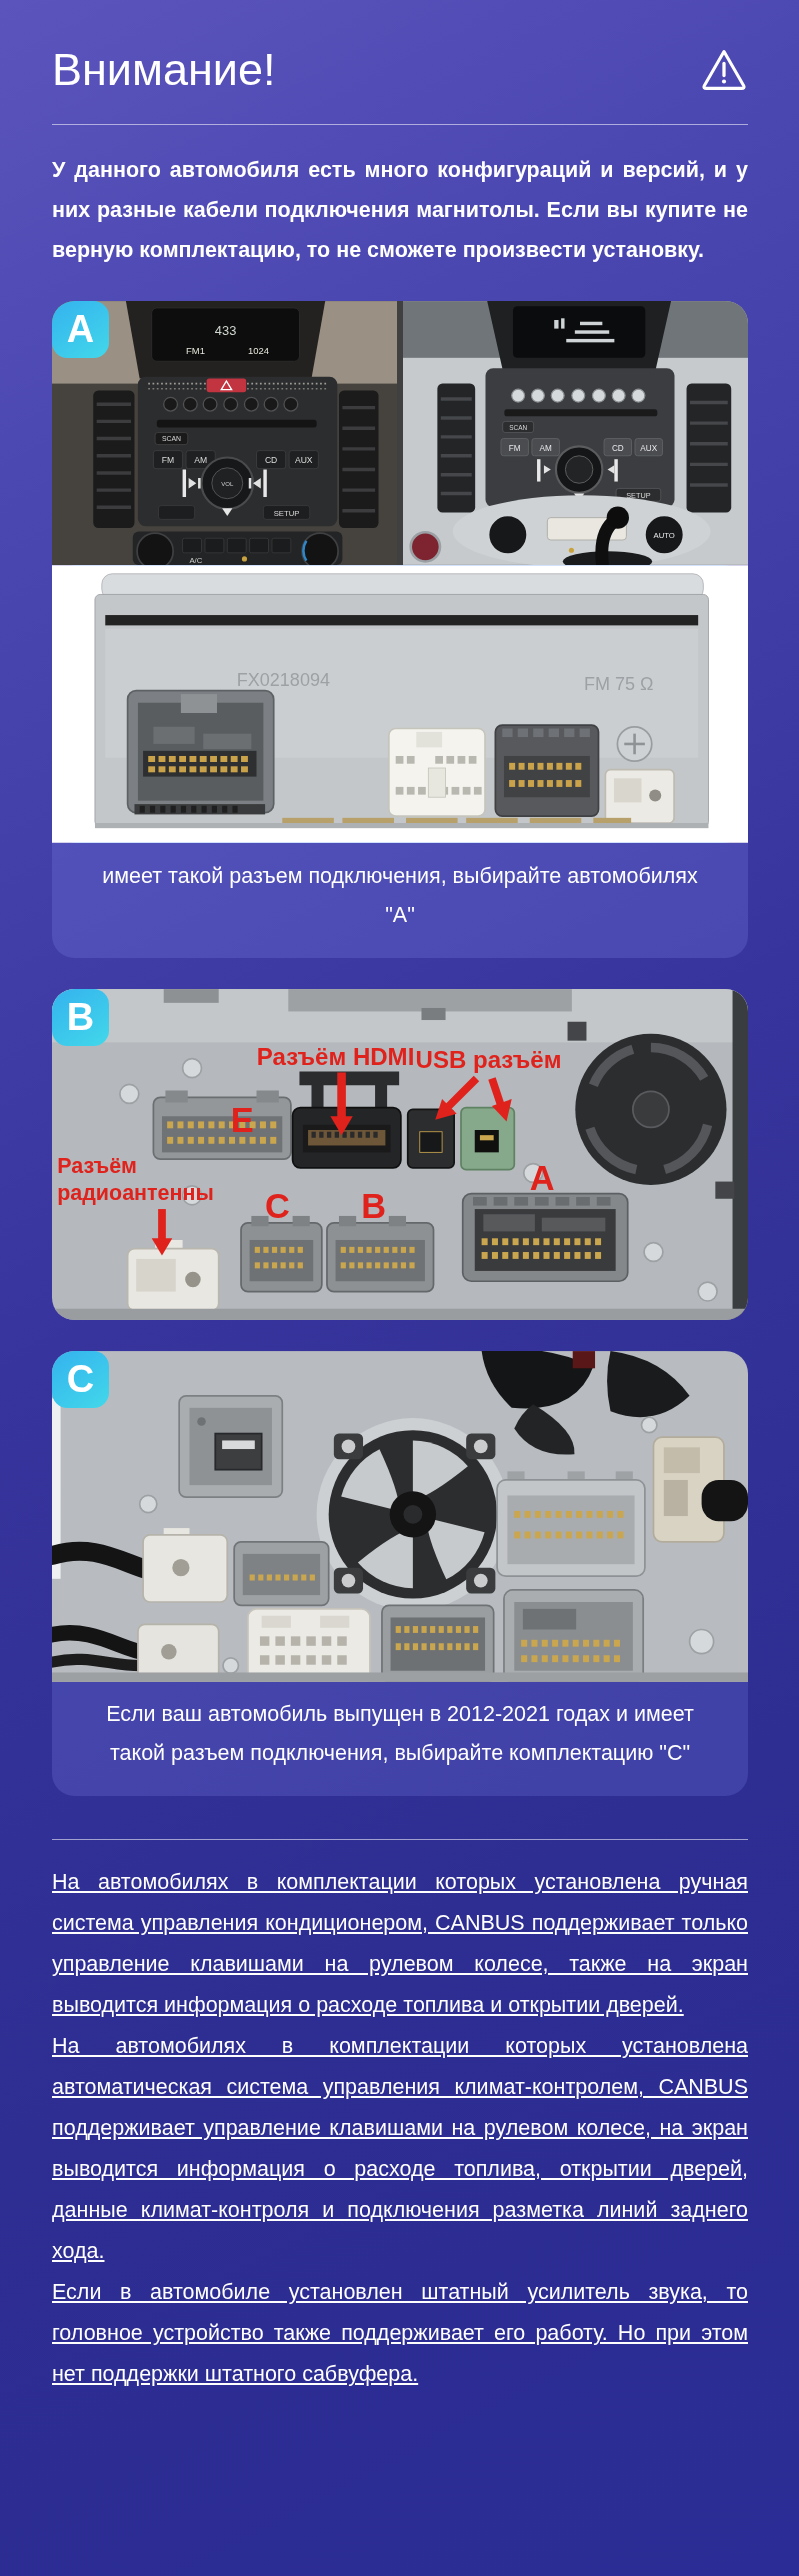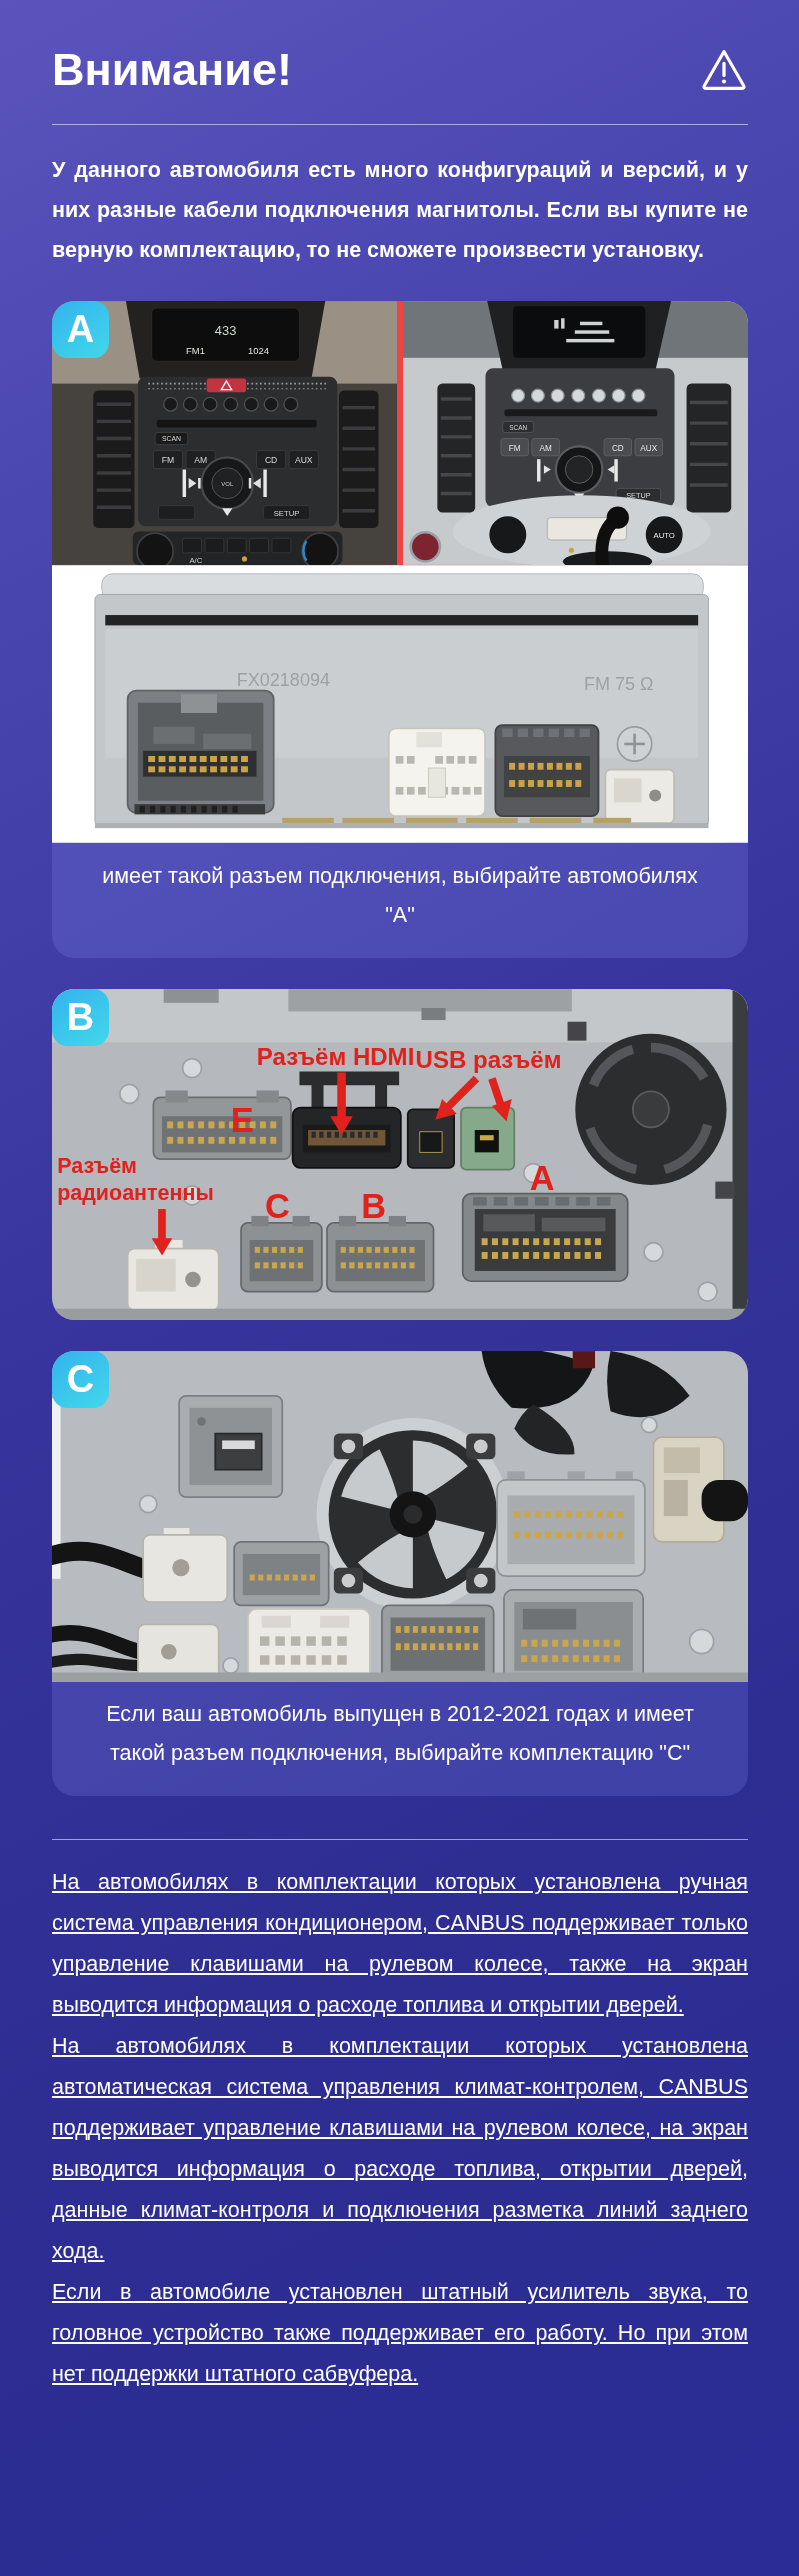--- a/index.html
+++ b/index.html
@@ -4,32 +4,32 @@
 <style>
   html,body{margin:0;padding:0;}
   body{
     width:800px;height:2576px;overflow:hidden;position:relative;
     background:linear-gradient(152deg,#5b54bc 0%,#4c48b2 16%,#37359d 46%,#2d2d92 72%,#2b2c95 100%);
     font-family:"Liberation Sans",sans-serif;color:#ffffff;
   }
   svg{font-family:"Liberation Sans",sans-serif;display:block;}
   .content{padding:0 52px;}
   .topbar{display:flex;justify-content:space-between;align-items:center;padding-top:45px;}
-  .title{font-size:45px;font-weight:bold;margin:0;line-height:1.1;}
+  .title{font-size:45px;font-weight:normal;margin:0;line-height:1.1;}
   .divider{height:0.9px;background:rgba(255,255,255,0.55);margin-top:29px;}
   .intro{font-size:21.5px;line-height:40px;text-align:justify;margin:26px 0 0 0;font-weight:bold;}
   .card{position:relative;border-radius:22.4px;overflow:hidden;margin-top:31px;}
   .badge{
     position:absolute;top:0;left:0;width:57px;height:57px;border-radius:15.5px;
     background:linear-gradient(145deg,#35b4ee 5%,#41d6ea 95%);
     display:flex;align-items:center;justify-content:center;
     font-size:38px;font-weight:bold;color:#ffffff;z-index:3;
   }
-  .photo-row{display:flex;gap:5.2px;background:#ef4444;}
-  .unit-photo{background:#737373;border-radius:25px;}
+  .photo-row{display:flex;gap:5.2px;background:#404040;}
+  .unit-photo{background:#3b82f6;border-radius:25px;}
   .caption{
     background:rgba(145,152,255,0.20);
     padding:13.8px 48px 22.4px 48px;text-align:center;font-size:21.5px;line-height:39px;
   }
   .footer{margin-top:22.4px;}
   .footer p{font-size:21.5px;line-height:41px;text-align:justify;margin:0;text-decoration:underline;}
   .divider.bottom{margin-top:43px;}
 </style>
 </head>
 <body>

